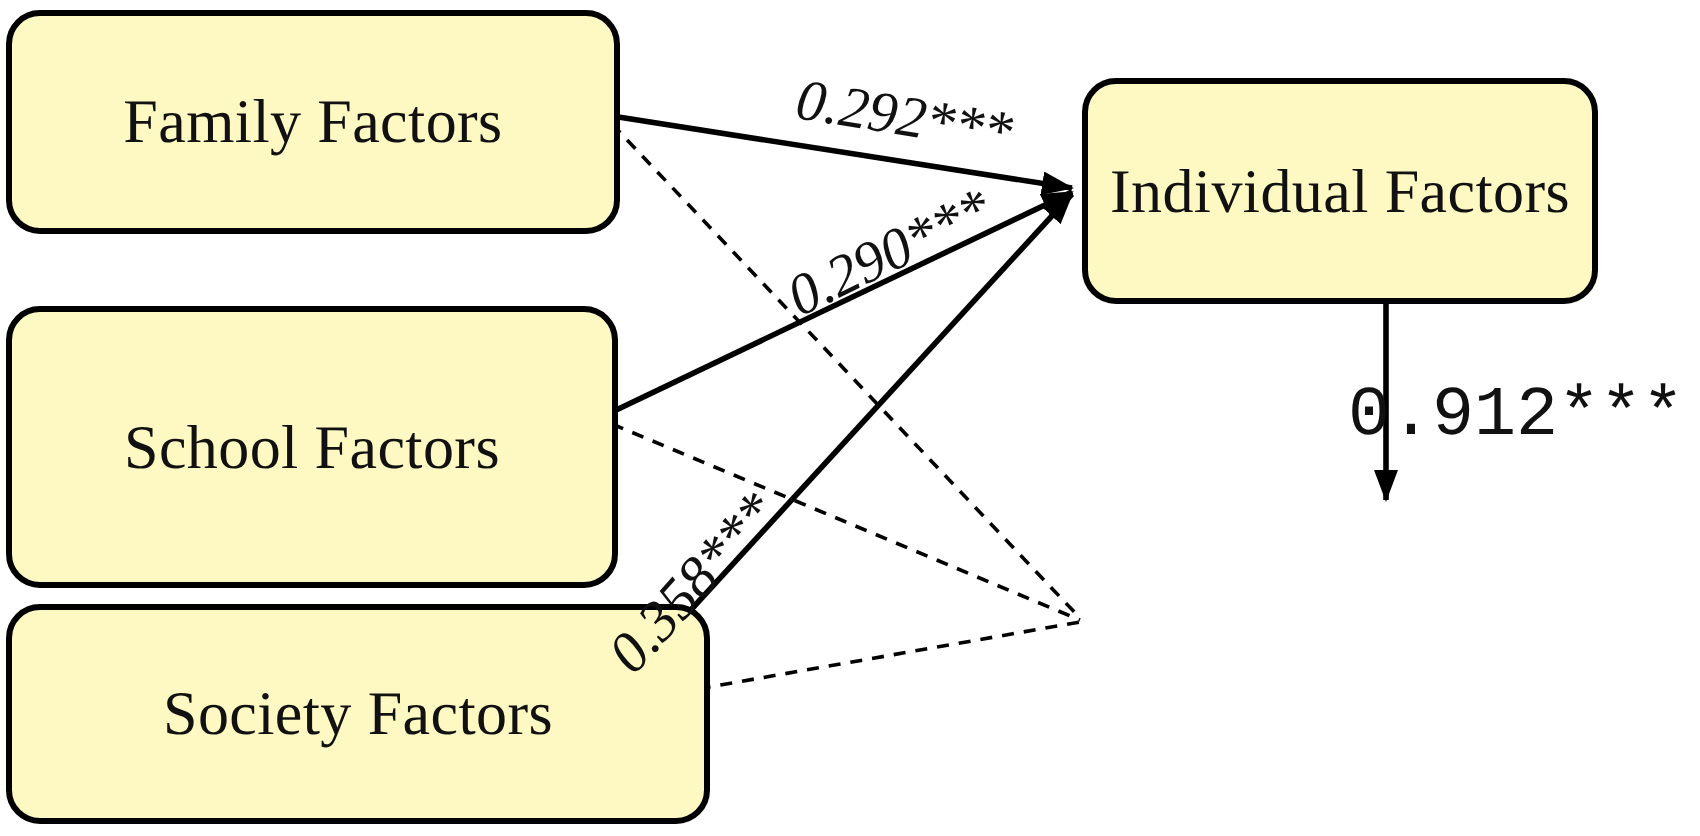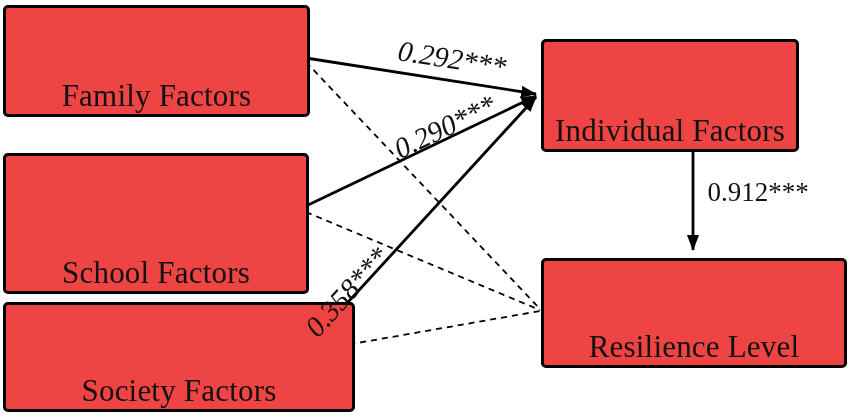--- a/index.html
+++ b/index.html
@@ -17,25 +17,25 @@
   }
   #connectors {
     position: absolute;
     left: 0;
     top: 0;
     z-index: 1;
   }
   .node {
     position: absolute;
     box-sizing: border-box;
-    background: #ef4444;
+    background: #fef9c3;
     border: 3px solid #000000;
-    border-radius: 5px;
+    border-radius: 17px;
     display: flex;
-    align-items: flex-end;
+    align-items: center;
     justify-content: center;
     z-index: 2;
   }
   .node-label {
     font-size: 31px;
     color: #111111;
     white-space: nowrap;
     letter-spacing: 0.2px;
   }
   #node-family    { left: 3px;   top: 5px;   width: 307px; height: 112px; }
@@ -49,21 +49,21 @@
     z-index: 3;
     font-size: 29px;
     color: #111111;
     white-space: nowrap;
     transform: translate(-50%, -50%);
   }
   .coef.slanted { font-style: italic; }
   #coef-292 { left: 452px; top: 59px;  transform: translate(-50%,-50%) rotate(9deg); }
   #coef-290 { left: 445px; top: 127px; transform: translate(-50%,-50%) rotate(-26deg); }
   #coef-358 { left: 347px; top: 292px; transform: translate(-50%,-50%) rotate(-48deg); }
-  #coef-912 { left: 758px; top: 192px; font-size: 27px; font-style: normal; }
+  #coef-912 { left: 758px; top: 208px; font-size: 35px; font-style: normal; font-family: Liberation Mono, monospace; }
 
   svg line { stroke: #000000; }
   .solid-line  { stroke-width: 2.8px; }
   .dashed-line { stroke-width: 1.8px; stroke-dasharray: 6 5; }
 </style>
 </head>
 <body>
 
 <div id="canvas">
 
@@ -93,22 +93,19 @@
   </div>
 
   <div class="node" id="node-society">
     <span class="node-label">Society Factors</span>
   </div>
 
   <div class="node" id="node-individual">
     <span class="node-label">Individual Factors</span>
   </div>
 
-  <div class="node" id="node-resilience">
-    <span class="node-label">Resilience Level</span>
-  </div>
 
   <span class="coef slanted" id="coef-292">0.292***</span>
   <span class="coef slanted" id="coef-290">0.290***</span>
   <span class="coef slanted" id="coef-358">0.358***</span>
   <span class="coef" id="coef-912">0.912***</span>
 
 </div>
 
 </body></html>

